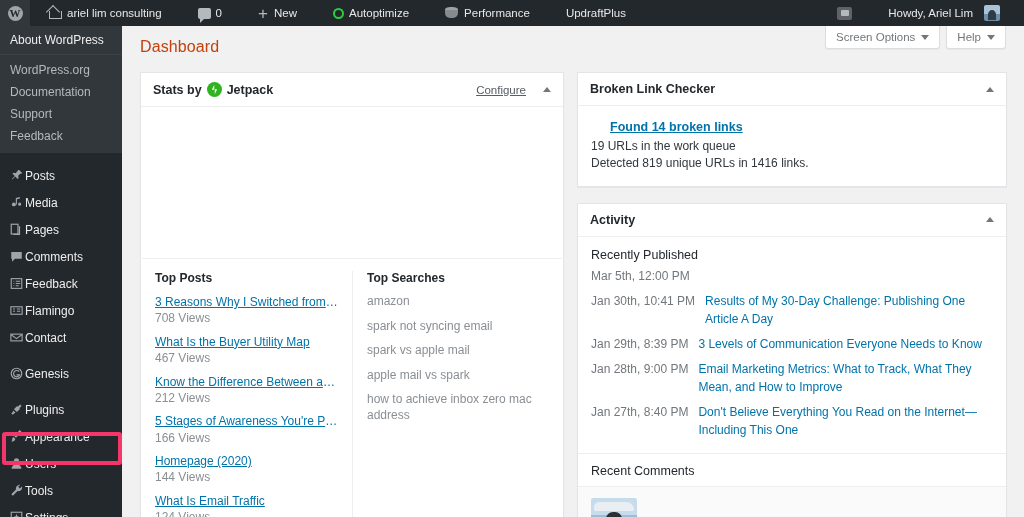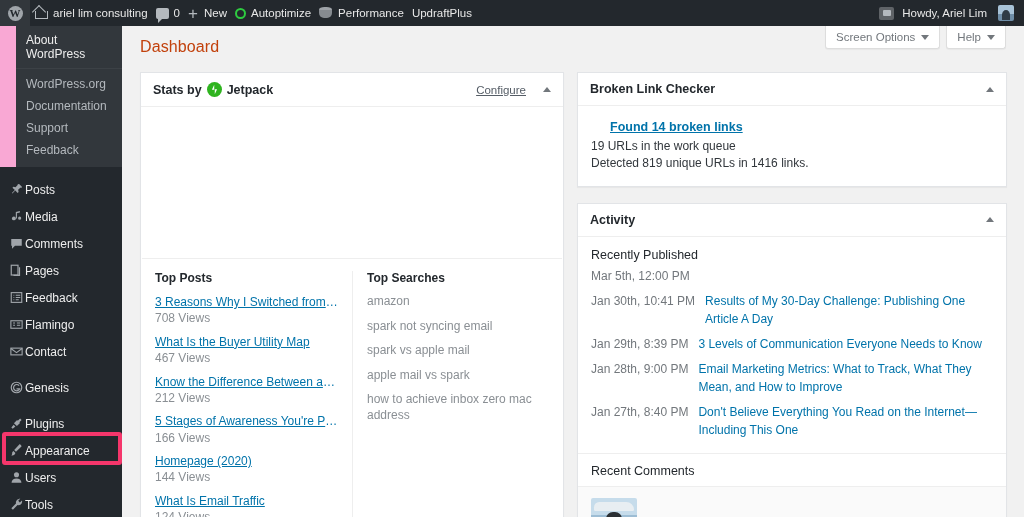--- a/index.html
+++ b/index.html
@@ -16,21 +16,21 @@
     position: absolute; top: 0; left: 0;
     width: 1024px; height: 26px;
     background: #23282d;
     color: #e8e8e8;
     font-size: 11.5px;
     display: flex; align-items: center;
     z-index: 50;
   }
   .ab-item {
     height: 26px; display: flex; align-items: center;
-    padding: 0 4px; gap: 5px; color: #e8e8e8; cursor: pointer;
+    padding: 0 18px; gap: 5px; color: #e8e8e8; cursor: pointer;
     white-space: nowrap;
   }
   #wp-logo-item {
     width: 30px; justify-content: center;
     background: #32373c; padding: 0;
   }
   .wp-logo {
     width: 15px; height: 15px; border-radius: 50%;
     background: #a0a5aa; position: relative;
     display: flex; align-items: center; justify-content: center;
@@ -106,21 +106,21 @@
   }
 
   
   #sidebar {
     position: absolute; top: 26px; left: 0;
     width: 122px; height: 491px;
     background: #23282d; color: #eee;
     font-size: 12px; z-index: 40;
   }
   
-  #wp-about-menu { background: #f9a8d4; padding-left: 16px; }
+  #wp-about-menu { background: #5eead4; }
   .about-head {
     padding: 7px 10px; color: #eee; font-size: 12px; cursor: pointer;
     background: #32373c;
   }
   .about-sep { height: 1px; background: #3c4146; margin: 0; }
   .about-sub { background: #32373c; padding: 4px 0 6px 0; }
   .about-sub a {
     display: block; padding: 4px 10px; color: #b4b9be;
     font-size: 12px; text-decoration: none; cursor: pointer;
   }
@@ -349,35 +349,35 @@
           <circle cx="6.5" cy="12.5" r="2.6"></circle>
           <path d="M9.1 12.5V4l5.4-1.3v2.1L10.6 5.8v6.7z"></path>
           <path d="M14.2 10.1a2.1 2.1 0 110 4.2 2.1 2.1 0 010-4.2z"></path>
         </svg>
     </span>
     <span>Media</span>
   </div>
 
   <div class="menu-item">
     <span class="mi-icon">
-      <svg width="15" height="15" viewBox="0 0 20 20" fill="currentColor">
-          <path d="M3 4h14v9H8l-4 4v-4H3z"></path>
-        </svg>
-    </span>
-    <span>Comments</span>
-  </div>
-
-  <div class="menu-item">
-    <span class="mi-icon">
       <svg width="15" height="15" viewBox="0 0 20 20" fill="none" stroke="currentColor" stroke-width="1.6">
           <rect x="3" y="3" width="9" height="13"></rect>
           <path d="M14 5.5v11H6"></path>
         </svg>
     </span>
     <span>Pages</span>
+  </div>
+
+  <div class="menu-item">
+    <span class="mi-icon">
+      <svg width="15" height="15" viewBox="0 0 20 20" fill="currentColor">
+          <path d="M3 4h14v9H8l-4 4v-4H3z"></path>
+        </svg>
+    </span>
+    <span>Comments</span>
   </div>
 
   <div class="menu-item">
     <span class="mi-icon">
       <svg width="15" height="15" viewBox="0 0 20 20" fill="none" stroke="currentColor" stroke-width="1.5">
           <rect x="3" y="3.5" width="14" height="13"></rect>
           <path d="M6 7h1M6 10h1M6 13h1M9 7h6M9 10h6M9 13h4"></path>
         </svg>
     </span>
     <span>Feedback</span>

